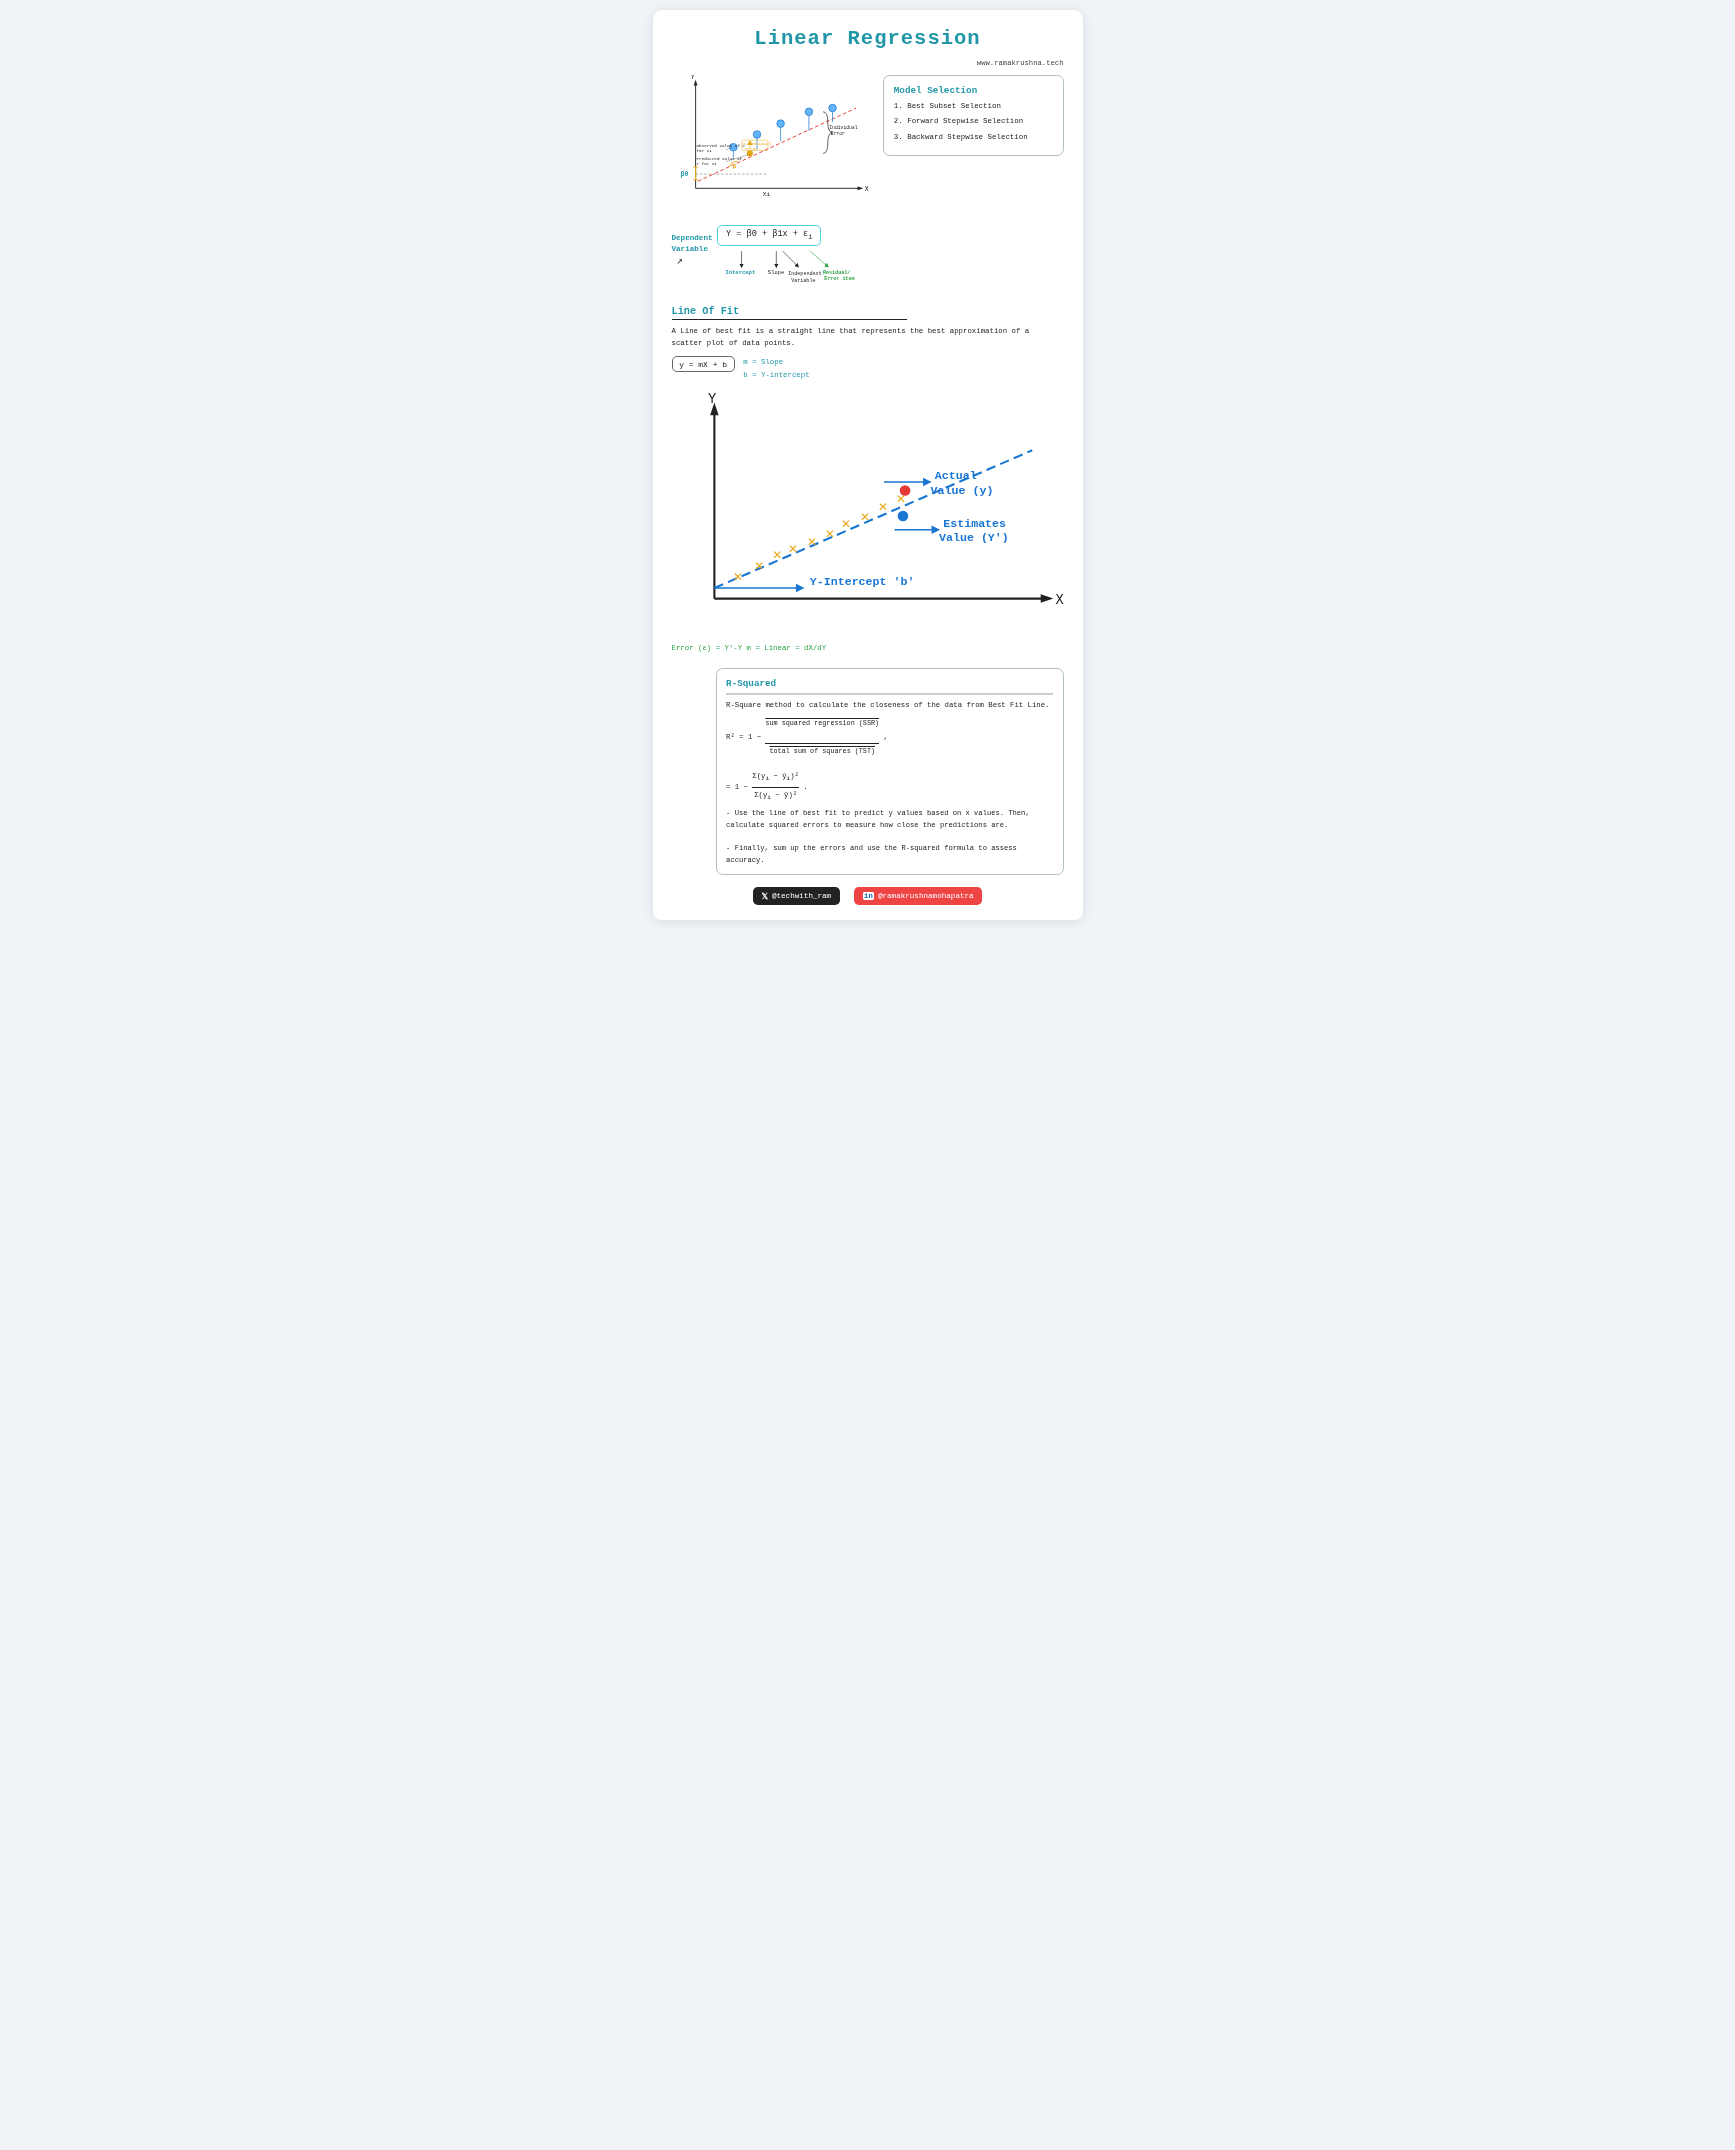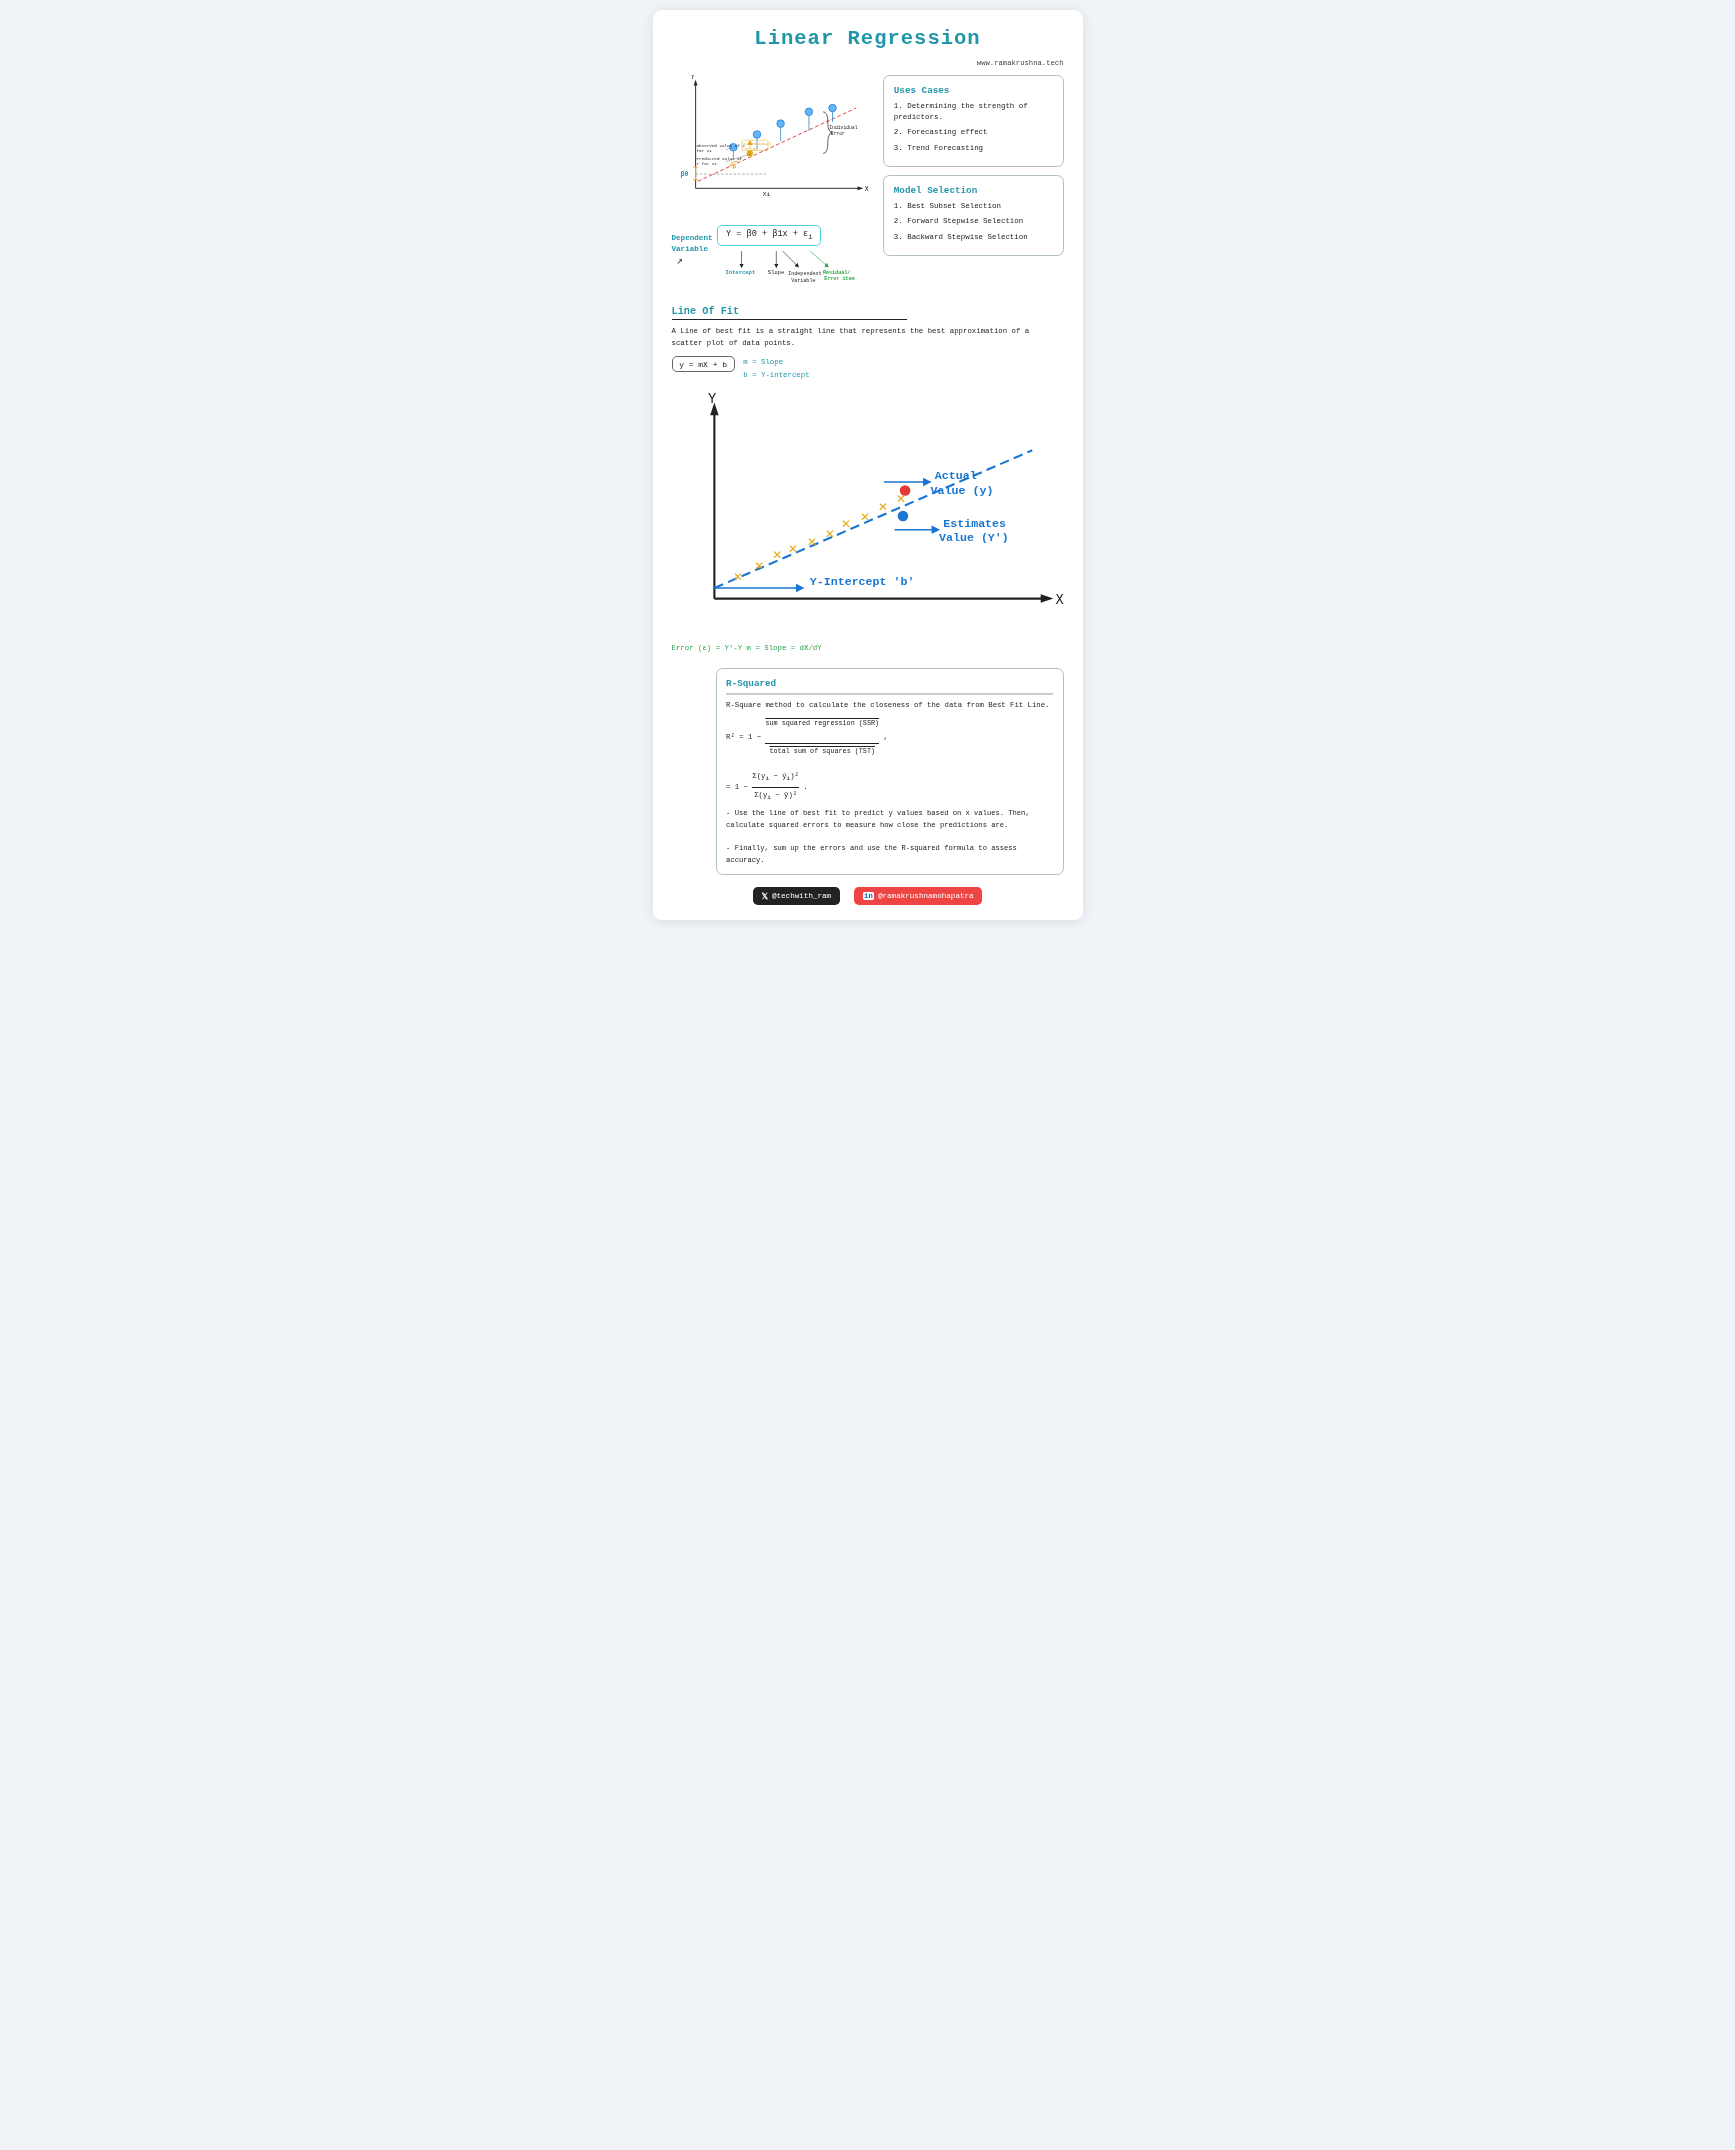--- a/index.html
+++ b/index.html
@@ -335,28 +335,20 @@
                 </svg>
               </div>
             </div>
           </div>
         </div>
       </div>
     </div>
 
     <div class="right-col">
 
-      <div class="box-card">
-        <div class="card-title">Uses Cases</div>
-        <ul class="card-list">
-          <li>1. Determining the strength of predictors.</li>
-          <li>2. Forecasting effect</li>
-          <li>3. Trend Forecasting</li>
-        </ul>
-      </div>
 
       <div class="box-card">
         <div class="card-title">Model Selection</div>
         <ul class="card-list">
           <li>1. Best Subset Selection</li>
           <li>2. Forward Stepwise Selection</li>
           <li>3. Backward Stepwise Selection</li>
         </ul>
       </div>
     </div>
@@ -412,21 +404,21 @@
           <text x="178" y="122" font-size="14" fill="#e6a817" font-weight="bold">✕</text>
           <text x="195" y="112" font-size="14" fill="#e6a817" font-weight="bold">✕</text>
           <text x="212" y="105" font-size="14" fill="#e6a817" font-weight="bold">✕</text>
 
           <circle cx="220" cy="93" r="5" fill="#e53935"></circle>
           <circle cx="218" cy="117" r="5" fill="#1976d2"></circle>
         </svg>
       </div>
       <div class="error-note">
         <span>Error (ε) = Y'-Y
-m = Slope = dX/dY</span>
+m = Linear = dX/dY</span>
       </div>
     </div>
 
     <div class="rsq-col">
       <div class="box-card">
         <div class="card-title">R-Squared</div>
         <hr style="border:0.5px solid #ccc; margin-bottom:4.8px;">
         <div class="rsq-desc">R-Square method to calculate the closeness of the data from Best Fit Line.</div>
         <div class="rsq-formula">
           <span>R² = 1 − <span style="text-decoration:overline; display:inline-block; text-align:center; vertical-align:middle;"><span style="display:block; border-bottom:0.7px solid #222; padding-bottom:14px; font-size:0.93em;">sum squared regression (SSR)</span><span style="display:block; padding-top:1px; font-size:0.93em;">total sum of squares (TST)</span></span> ,</span><br><br>

